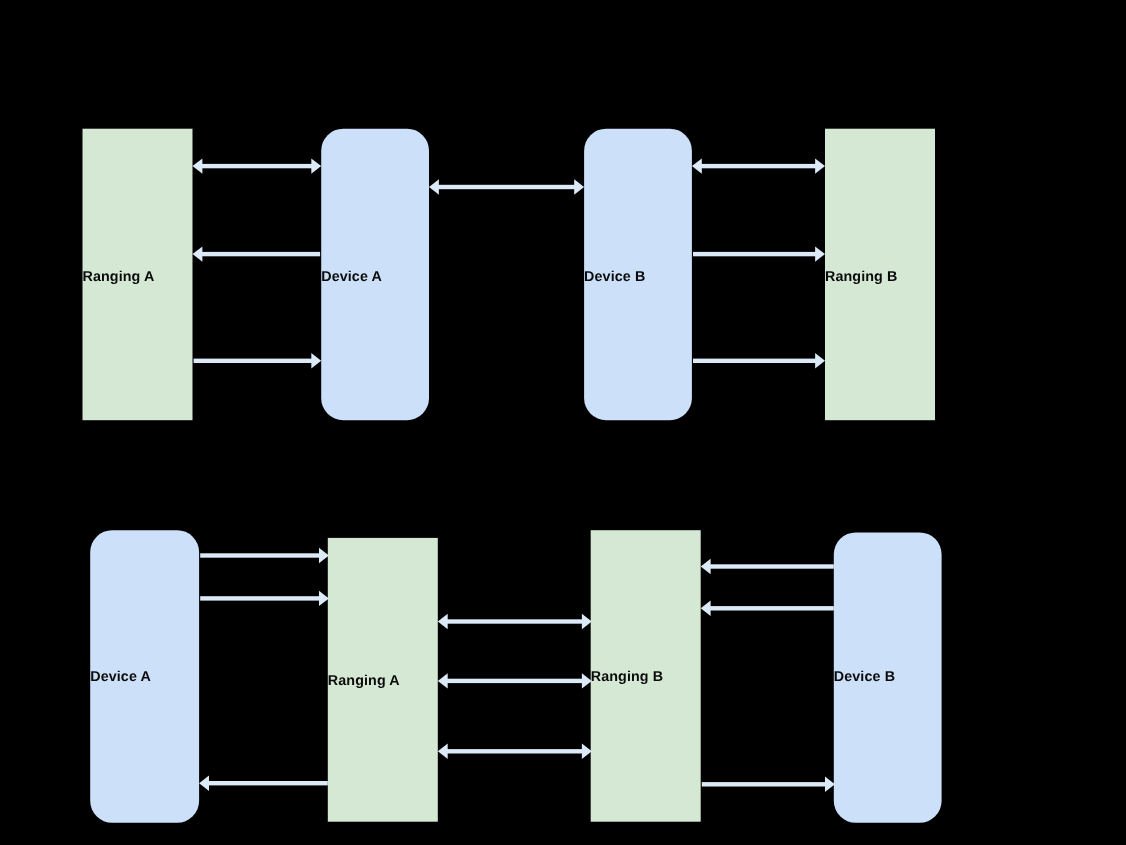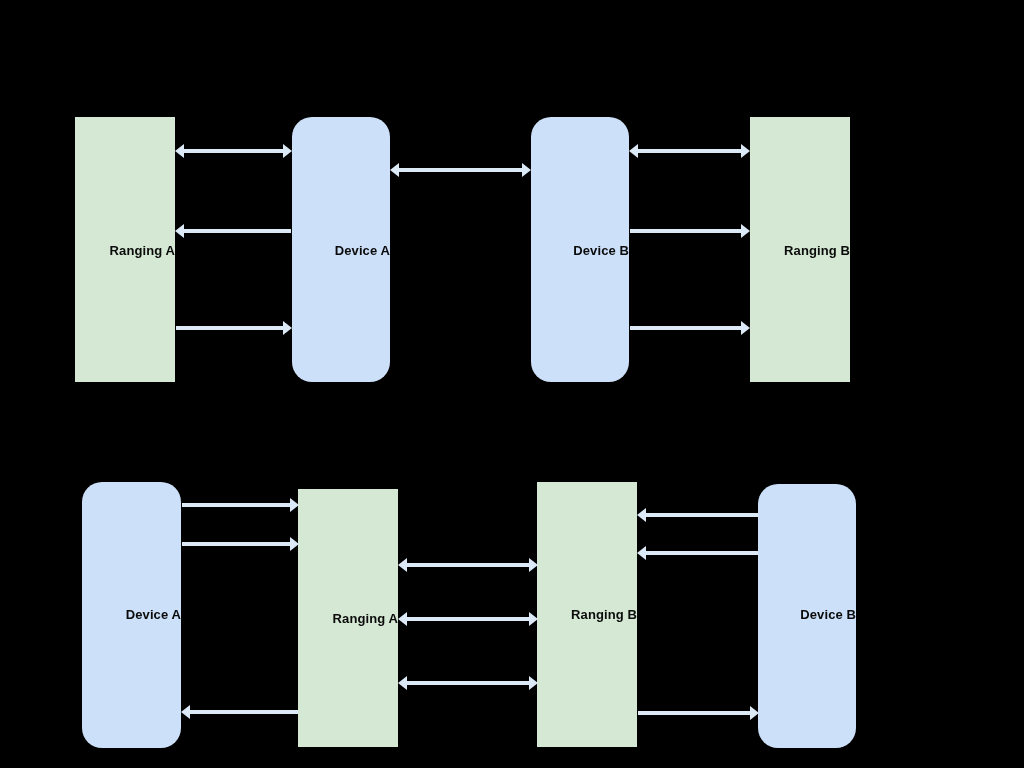--- a/index.html
+++ b/index.html
@@ -23,21 +23,21 @@
     background: #d5e8d4;
   }
   .lifeline.blue {
     background: #cce0f9;
     border-radius: 20px;
   }
   .lifeline-label {
     position: absolute;
     left: 0;
     width: 100%;
-    text-align: right;
+    text-align: left;
     font-size: 13px;
     font-weight: bold;
     color: #0b0b0b;
     letter-spacing: 0.1px;
     line-height: 1;
     white-space: nowrap;
   }
   .arrow {
     position: absolute;
     height: 14px;

